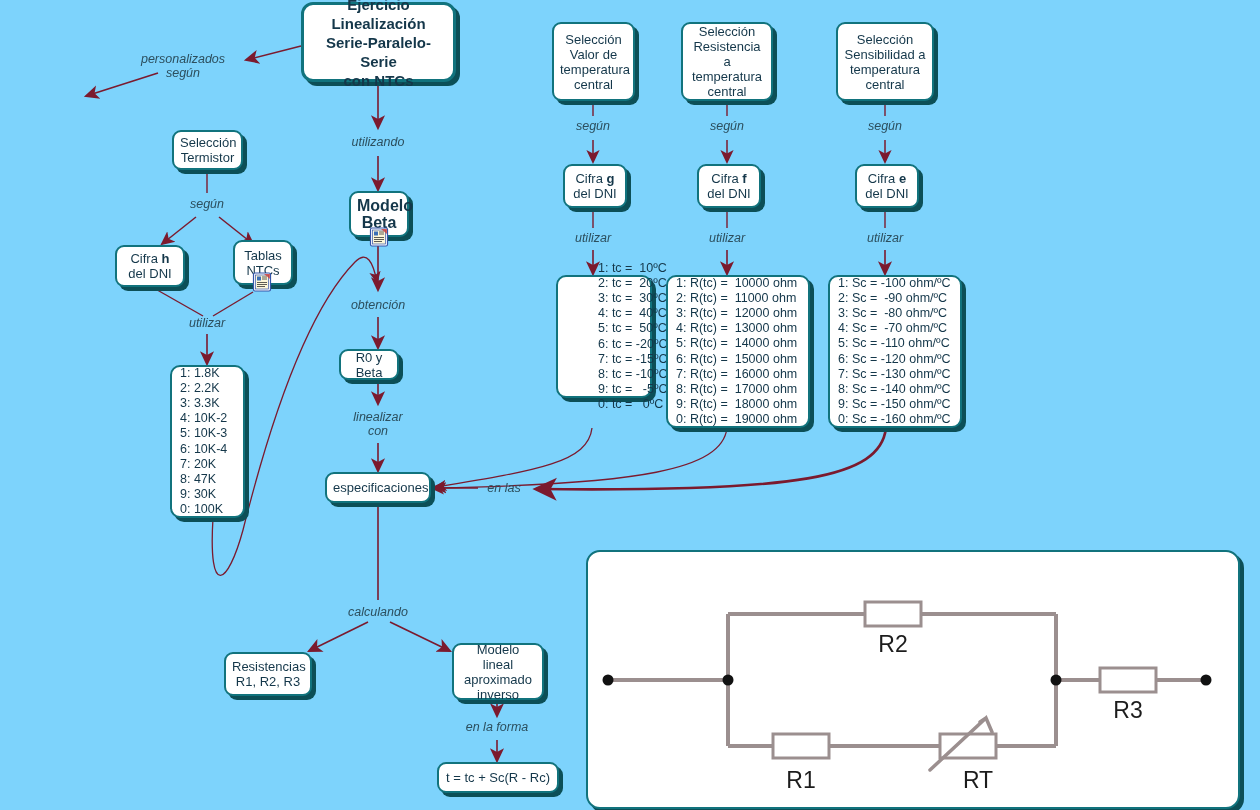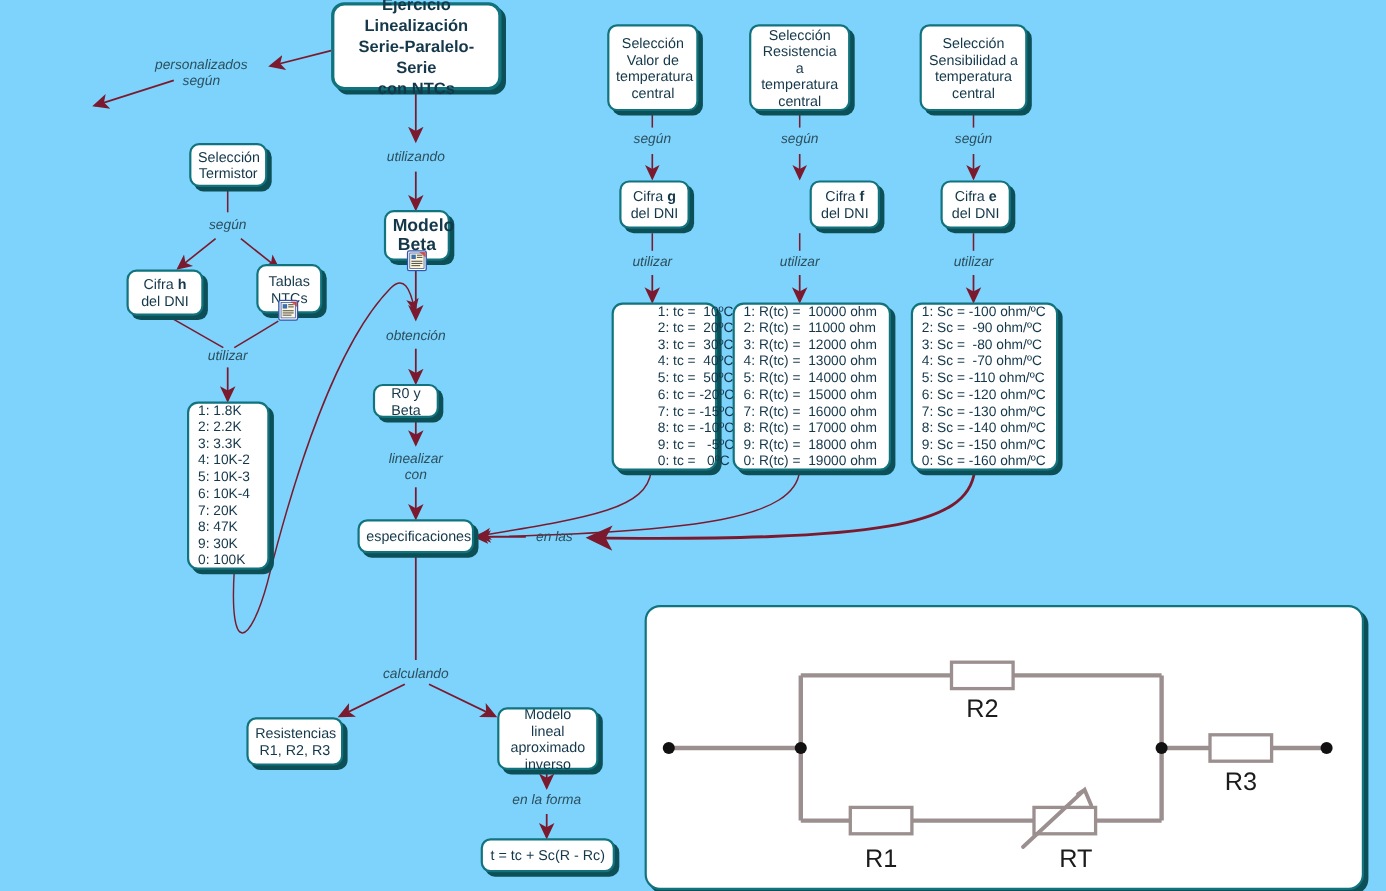--- a/index.html
+++ b/index.html
@@ -299,41 +299,41 @@
     <span class="line">Valor de</span>
     <span class="line">temperatura</span>
     <span class="line">central</span>
   </div>
   <div class="caption" style="left:568px; top:119px; width:50px;">según</div>
   <div class="node" style="left:563px; top:164px; width:64px; height:44px;">
     <span class="line">Cifra <span class="b">g</span></span>
     <span class="line">del DNI</span>
   </div>
   <div class="caption" style="left:568px; top:231px; width:50px;">utilizar</div>
-  <div class="node listbox" style="left:556px; top:275px; width:96px; height:153px;padding-left:40px;">
+  <div class="node listbox" style="left:556px; top:275px; width:96px; height:123px;padding-left:40px;">
     <span class="line">1: tc =  10ºC</span>
     <span class="line">2: tc =  20ºC</span>
     <span class="line">3: tc =  30ºC</span>
     <span class="line">4: tc =  40ºC</span>
     <span class="line">5: tc =  50ºC</span>
     <span class="line">6: tc = -20ºC</span>
     <span class="line">7: tc = -15ºC</span>
     <span class="line">8: tc = -10ºC</span>
     <span class="line">9: tc =   -5ºC</span>
     <span class="line">0: tc =   0ºC</span>
   </div>
 
   <div class="node" style="left:681px; top:22px; width:92px; height:79px;">
     <span class="line">Selección</span>
     <span class="line">Resistencia a</span>
     <span class="line">temperatura</span>
     <span class="line">central</span>
   </div>
   <div class="caption" style="left:702px; top:119px; width:50px;">según</div>
-  <div class="node" style="left:697px; top:164px; width:64px; height:44px;margin-left:39px;">
+  <div class="node" style="left:697px; top:164px; width:64px; height:44px;">
     <span class="line">Cifra <span class="b">f</span></span>
     <span class="line">del DNI</span>
   </div>
   <div class="caption" style="left:702px; top:231px; width:50px;">utilizar</div>
   <div class="node listbox" style="left:666px; top:275px; width:144px; height:153px;">
     <span class="line">1: R(tc) =  10000 ohm</span>
     <span class="line">2: R(tc) =  11000 ohm</span>
     <span class="line">3: R(tc) =  12000 ohm</span>
     <span class="line">4: R(tc) =  13000 ohm</span>
     <span class="line">5: R(tc) =  14000 ohm</span>

